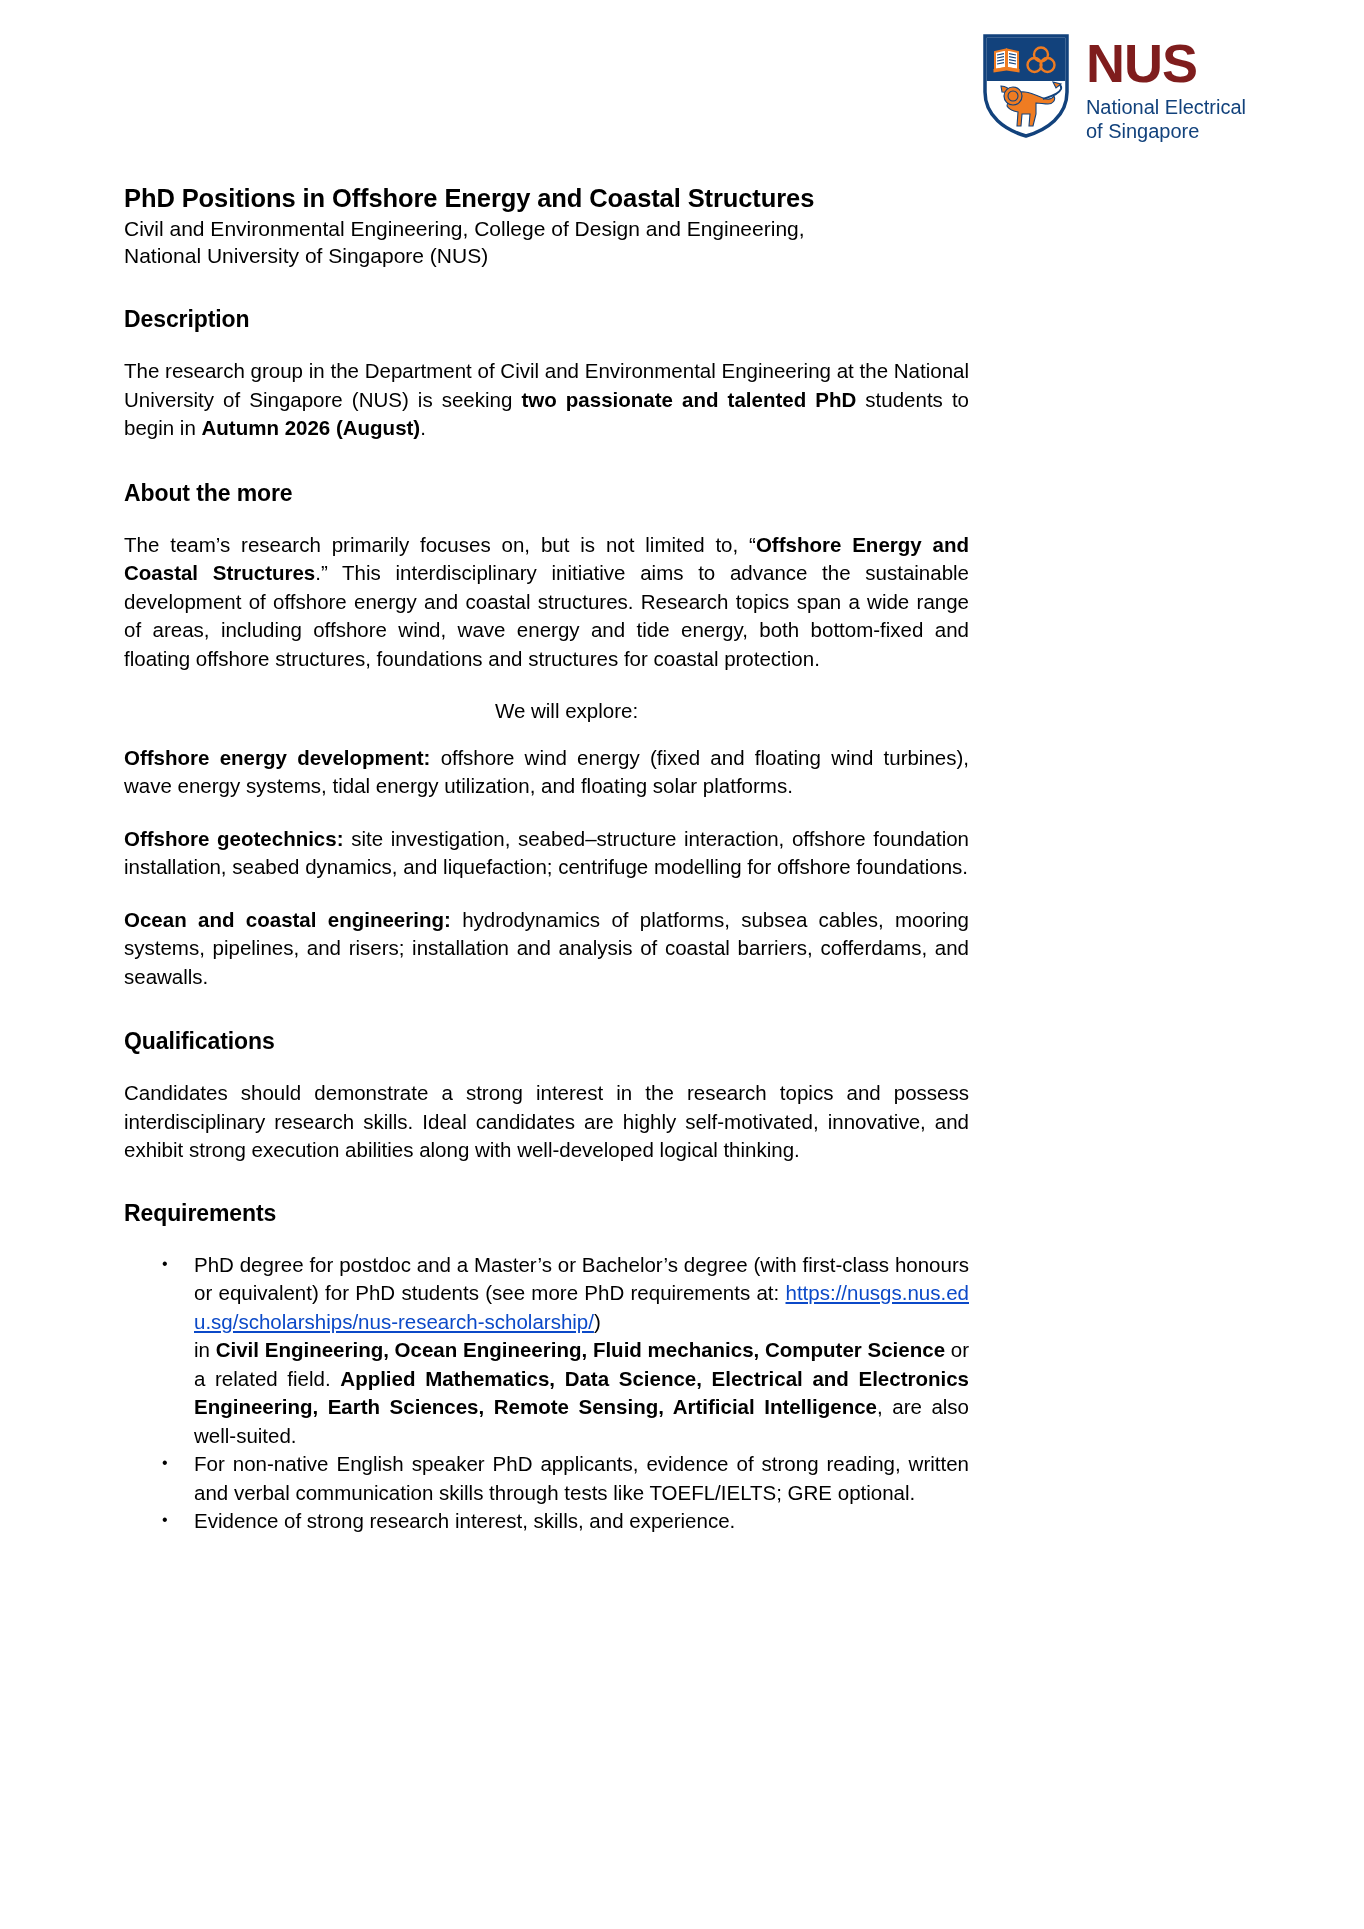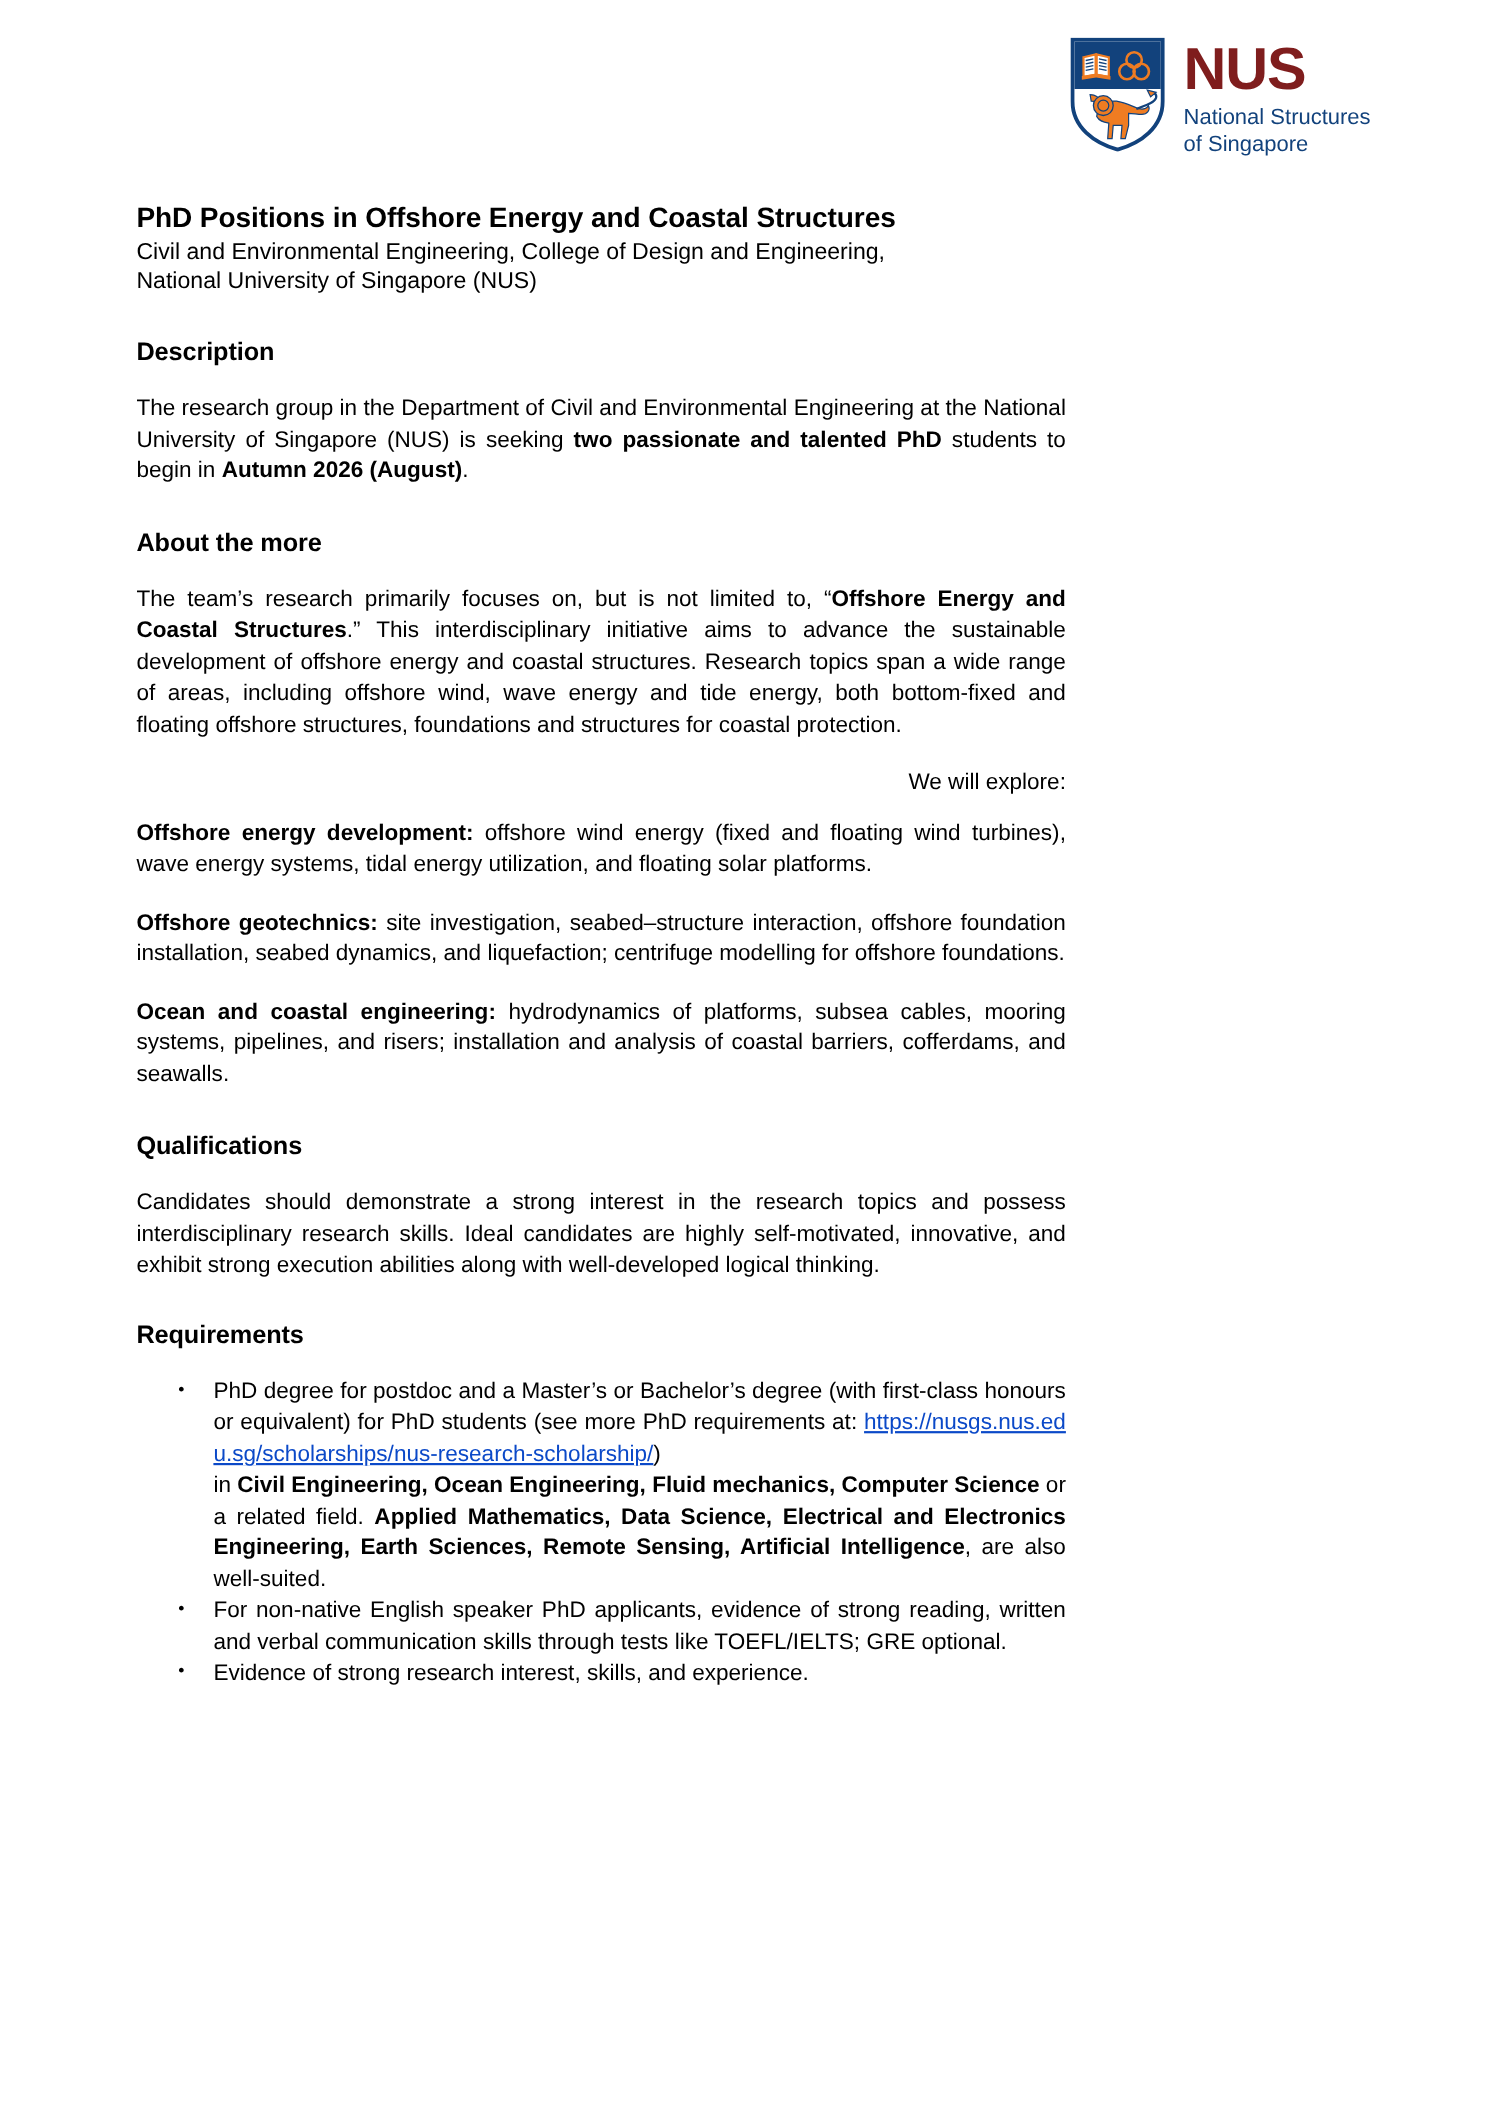--- a/index.html
+++ b/index.html
@@ -86,21 +86,21 @@
   }
   h2.section.tight { margin-top: 34px; }
 
   p.body {
     font-size: 20.5px;
     line-height: 28.5px;
     margin: 24px 0 0 0;
     text-align: justify;
     text-justify: inter-word;
   }
-  p.body.nojust { text-align: right; margin-left: 40px; }
+  p.body.nojust { text-align: center; margin-left: 40px; }
   p.body.close { margin-top: 18px; }
 
   strong { font-weight: bold; }
 
   a.url {
     color: #0b49c8;
     text-decoration: underline;
     word-break: break-all;
   }
 
@@ -166,21 +166,21 @@
         <path d="M28 59 C26 54 22 52 18 52 L19 58 C22 58 25 58 28 60 Z"></path>
         <path d="M33 57 C28 54 25 56 25 61 L31 62 Z"></path>
         <circle cx="30" cy="62" r="9" fill="#ef7c22" stroke="#12427c" stroke-width="1.2"></circle>
         <circle cx="30" cy="62" r="5" fill="#ef7c22" stroke="#12427c" stroke-width="1.1"></circle>
         <path d="M60 65 C68 62 76 60 78 55 C79 51 75 49 72 51" fill="none" stroke="#12427c" stroke-width="2"></path>
         <path d="M70 48 L78 50 L73 54 Z"></path>
       </g>
     </svg>
     <div class="logo-text">
       <div class="logo-nus">NUS</div>
-      <div class="logo-sub">National Structures</div>
+      <div class="logo-sub">National Electrical</div>
       <div class="logo-sub" style="margin-top:0">of Singapore</div>
     </div>
   </div>
 
   <div class="doc">
 
     <h1 class="doc-title">PhD Positions in Offshore Energy and Coastal Structures</h1>
     <p class="doc-affil">Civil and Environmental Engineering, College of Design and Engineering,</p>
     <p class="doc-affil">National University of Singapore (NUS)</p>
 

